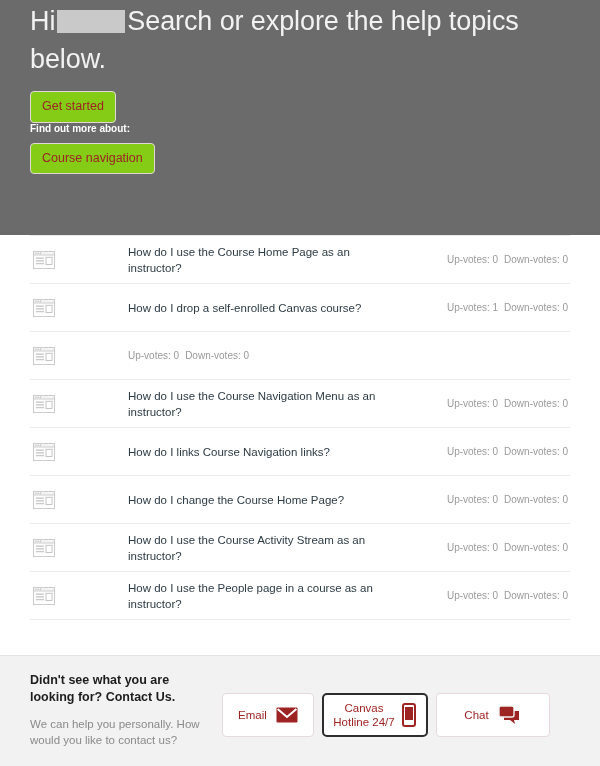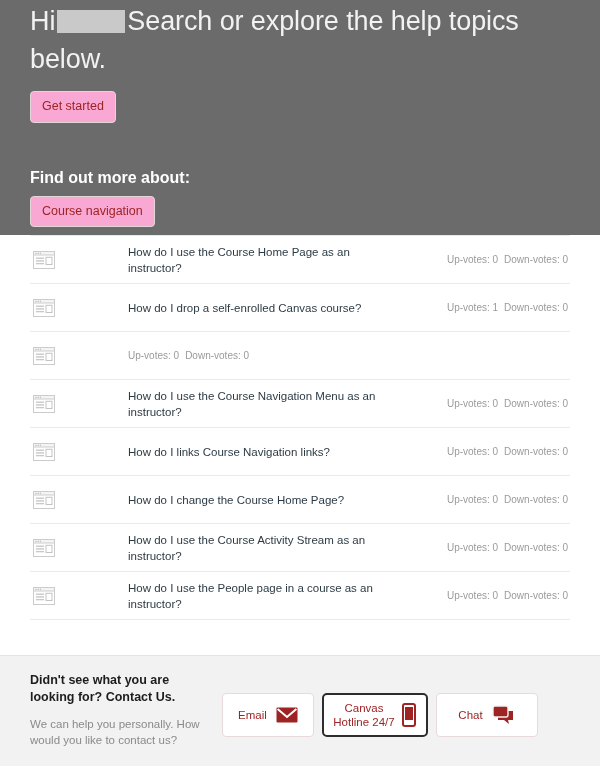--- a/index.html
+++ b/index.html
@@ -48,40 +48,39 @@
     height: 23px;
     background: #c9c9c9;
     vertical-align: -3px;
     margin: 0 2px;
   }
   .hero-title .t-pre { }
   .hero-title .t-post { }
 
   .btn-white {
     display: inline-block;
-    background: #f9a8d4;
+    background: #84cc16;
     color: #9e2323;
     border: 1px solid #e2d7d7;
     border-radius: 4px;
     font-size: 12.5px;
     line-height: 1;
     padding: 8px 11px 9px;
     box-sizing: border-box;
     cursor: pointer;
     font-family: "Liberation Sans", sans-serif;
     text-align: right;
   }
   .get-started-wrap {
     margin-top: 13px;
   }
   .findout-label {
     color: #ffffff;
-    font-size: 16px;
+    font-size: 10px;
     font-weight: bold;
-    margin-top: 46px;
     margin-bottom: 9px;
   }
 
   
   .content {
     background: #ffffff;
     padding: 0 30px;
     box-sizing: border-box;
     flex: 1 1 auto;
     overflow: hidden;
@@ -191,21 +190,21 @@
     font-family: "Liberation Sans", sans-serif;
   }
   .cbtn.email { width: 92px; padding: 0 12px; }
   .cbtn.hotline {
     width: 106px;
     padding: 0 8px;
     border: 2px solid #2d2d2d;
     border-radius: 5px;
     gap: 6px;
   }
-  .cbtn.chat { width: 102px; padding: 0 12px; }
+  .cbtn.chat { width: 114px; padding: 0 12px; }
   .cbtn .lbl { line-height: 14px; text-align: center; }
   .cbtn.hotline .lbl { text-align: center; }
   .cbtn .ico { flex: none; display: flex; align-items: center; }
 </style>
 </head>
 <body>
 
 <div class="page">
 
   <section class="hero">

